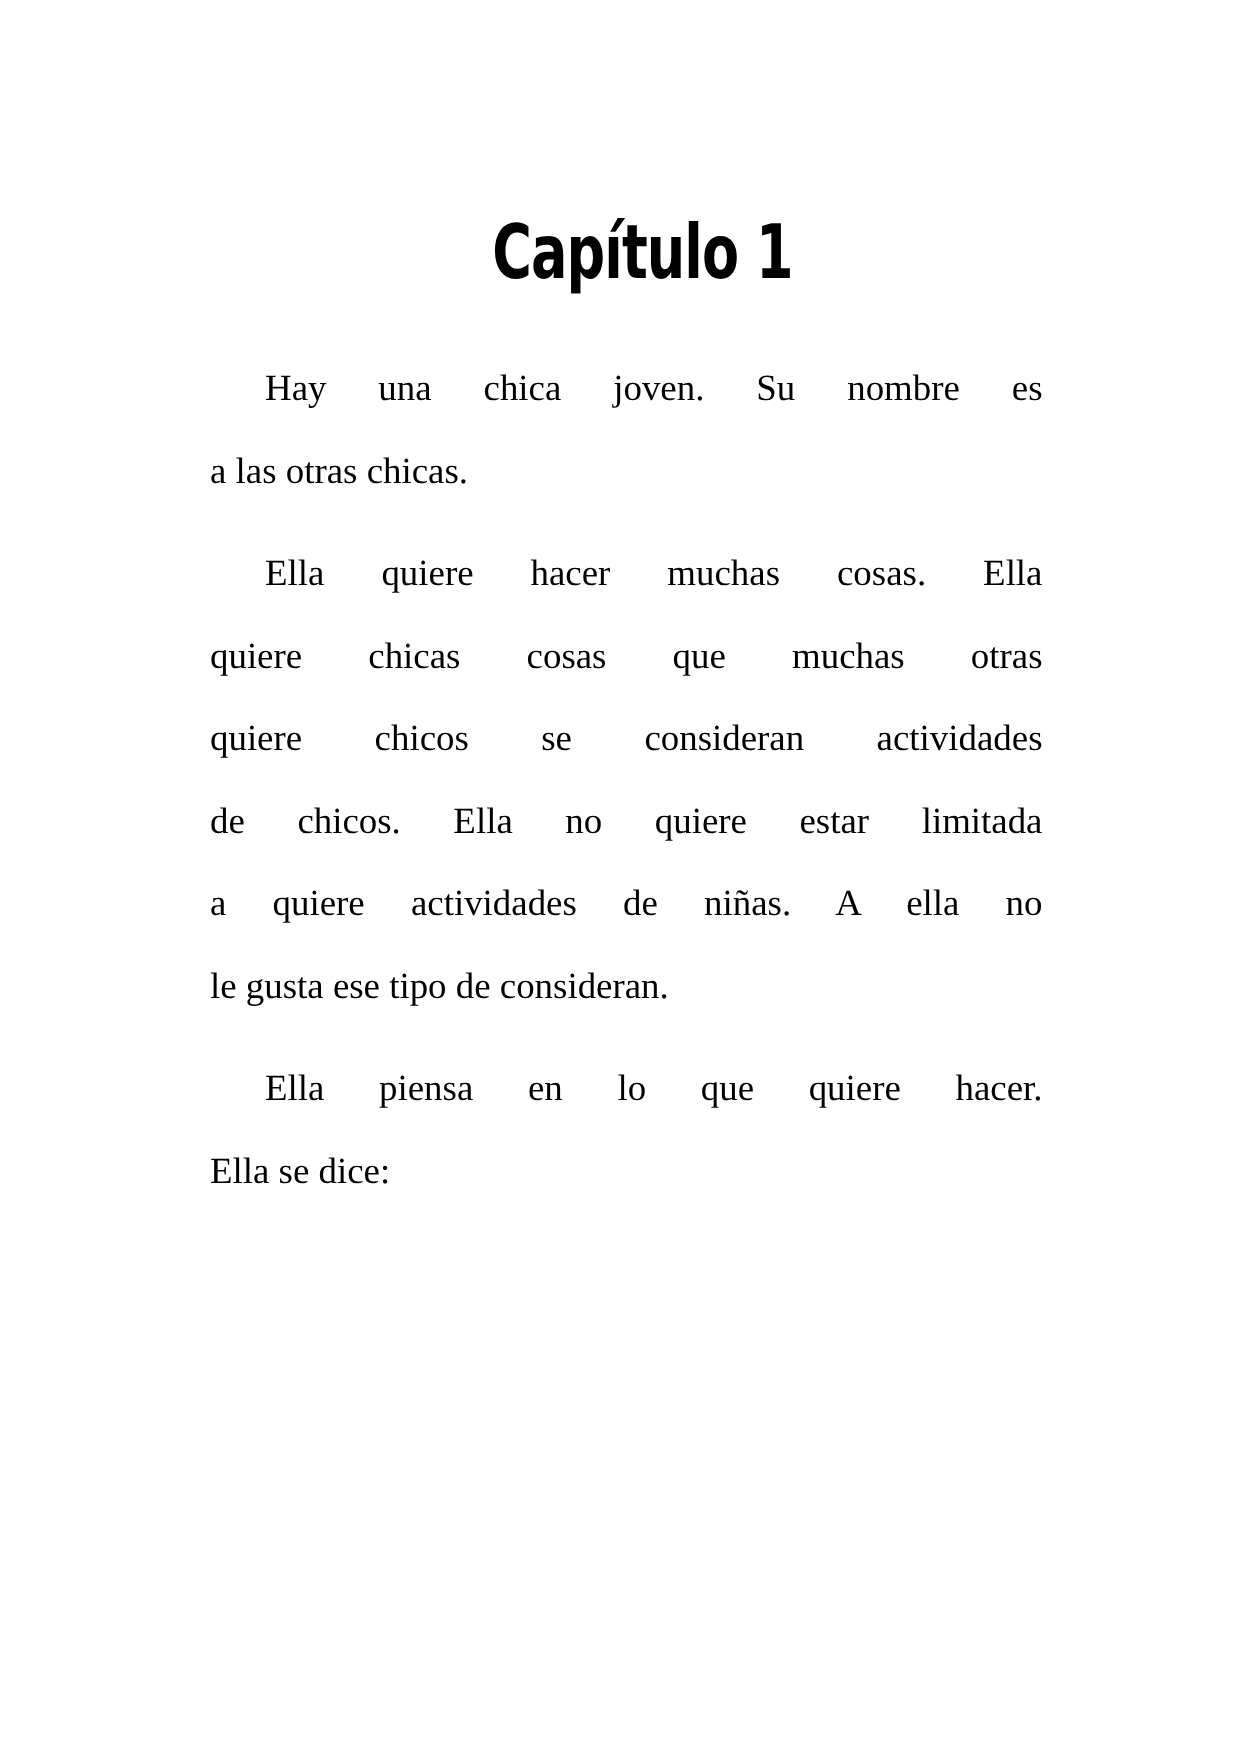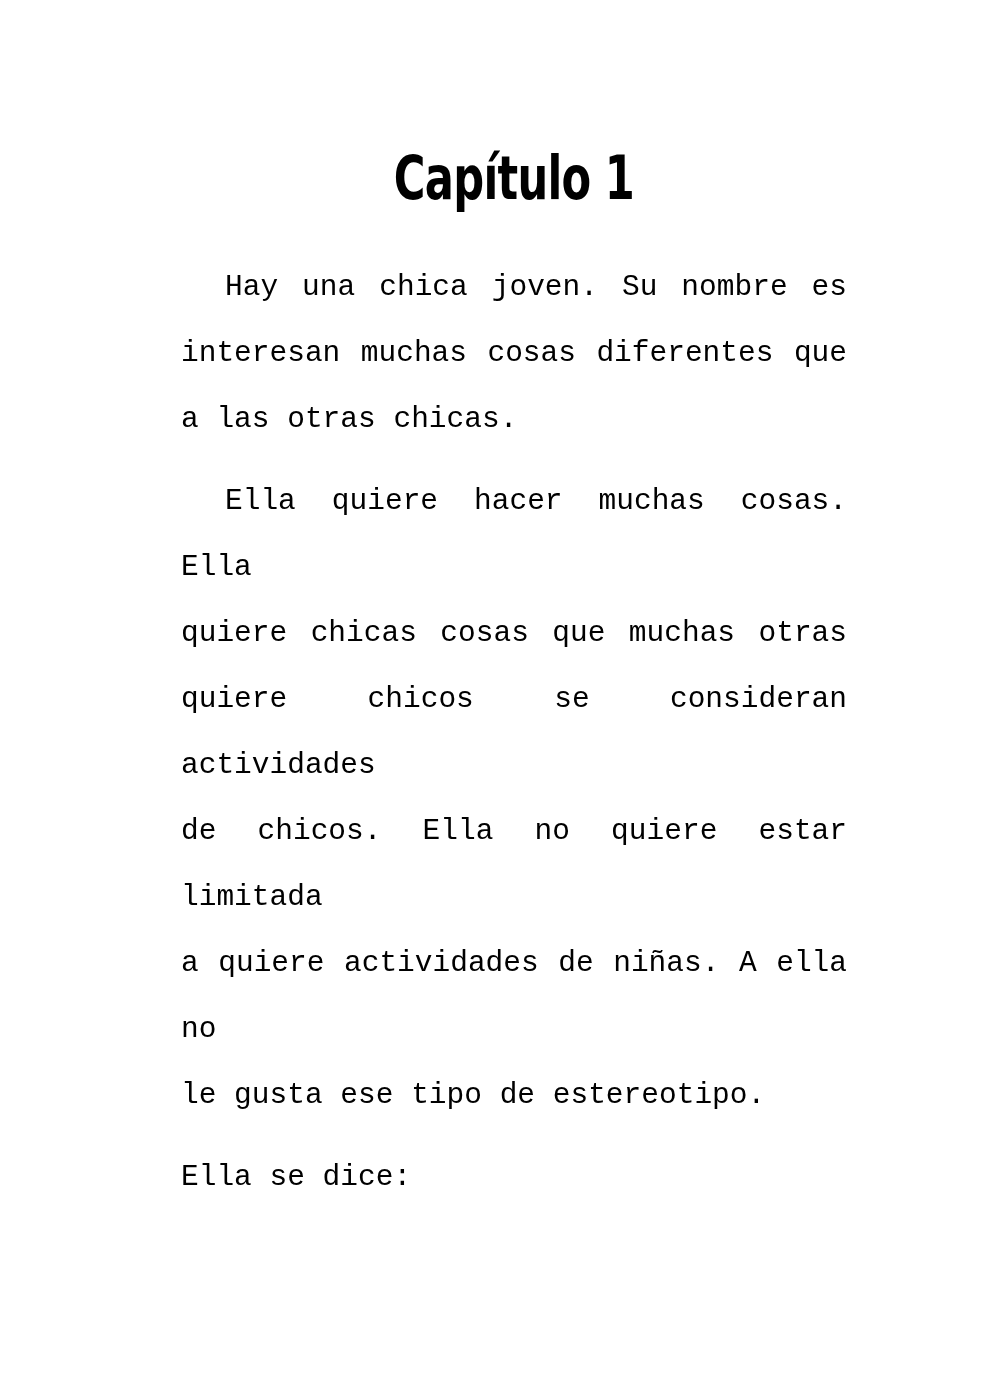--- a/index.html
+++ b/index.html
@@ -10,42 +10,43 @@
   html, body {
     background: var(--bg-color);
   }
   .book-page {
     position: relative;
     width: 1000px;
     height: 1236px;
     background: var(--bg-color);
     color: var(--text-color);
     overflow: hidden;
+    margin-top: 24px;
   }
   .chapter-title {
     position: absolute;
     top: 148px;
     left: 181px;
     width: 666px;
     text-align: center;
     font-family: "DejaVu Sans", sans-serif;
     font-weight: bold;
     font-size: 60px;
     line-height: 1;
     letter-spacing: -1px;
     transform: scaleX(0.72);
     transform-origin: 50% 0;
     white-space: nowrap;
   }
   .body-text {
     position: absolute;
     top: 254px;
-    left: 181px;
+    left: 168px;
     width: 666px;
-    font-family: Liberation Mono, monospace;
+    font-family: Liberation Serif, serif;
     font-size: 29.5px;
     line-height: 66px;
   }
   .paragraph + .paragraph { margin-top: 16px; }
   .line {
     text-align: justify;
     text-align-last: justify;
     white-space: normal;
   }
   .line.first { text-indent: 44px; }
@@ -66,34 +67,34 @@
 <body>
 
 <div class="book-page">
 
   <h1 class="chapter-title">Capítulo 1</h1>
 
   <div class="body-text">
 
     <div class="paragraph">
       <div class="line first">Hay una chica joven. Su nombre es</div>
-      <div class="line">interesan muchas cosas diferentes que</div>
       <div class="line last">a las otras chicas.</div>
     </div>
 
     <div class="paragraph">
       <div class="line first">Ella quiere hacer muchas cosas. Ella</div>
       <div class="line">quiere chicas cosas que muchas otras</div>
       <div class="line">quiere chicos se consideran actividades</div>
       <div class="line">de chicos. Ella no quiere estar limitada</div>
       <div class="line">a quiere actividades de niñas. A ella no</div>
-      <div class="line last">le gusta ese tipo de estereotipo.</div>
+      <div class="line last">le gusta ese tipo de consideran.</div>
     </div>
 
     <div class="paragraph">
+      <div class="line first">Ella piensa en lo que quiere hacer.</div>
       <div class="line last">Ella se dice:</div>
     </div>
 
   </div>
 
   <div class="page-number">5</div>
 
 </div>
 
 </body></html>

